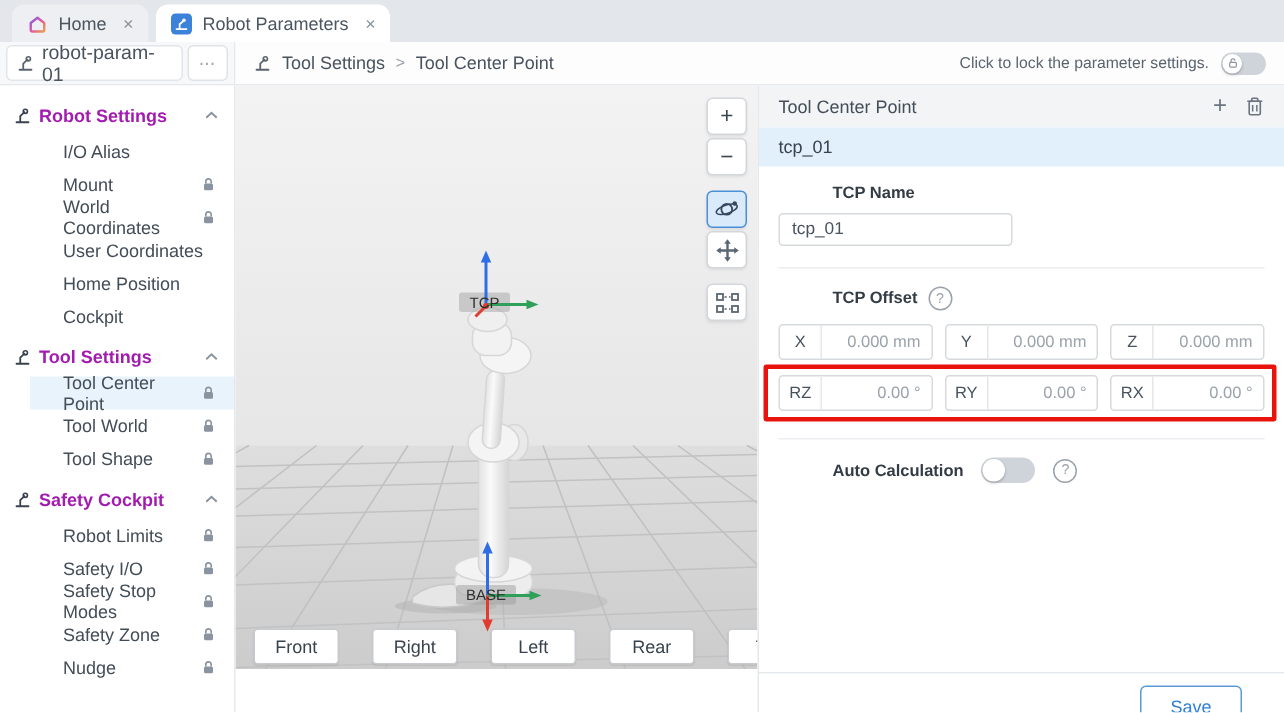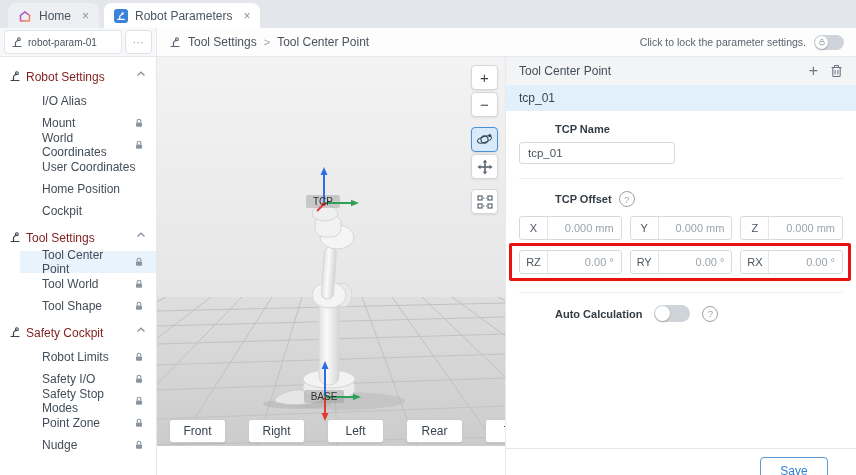--- a/index.html
+++ b/index.html
@@ -10,38 +10,38 @@
   .tabbar{position:absolute;top:0;left:0;width:856px;height:28px;background:#e3e6ea;display:flex;align-items:flex-end;}
   .tab{height:25px;display:flex;align-items:center;gap:7px;padding:0 10px;border-radius:8px 8px 0 0;font-size:12px;color:#4b5560;}
   .tab.inactive{background:#edeff2;margin-left:8px;}
   .tab.active{background:#ffffff;margin-left:5px;}
   .tab .close{color:#8a94a0;font-size:12px;margin-left:4px;cursor:default;}
   .tab-icon{width:14px;height:14px;display:inline-flex;}
   .rp-icon{width:14px;height:14px;border-radius:3px;background:#3b82d8;display:flex;align-items:center;justify-content:center;}
 
   
   .param-row{position:absolute;top:28px;left:0;width:157px;height:29px;background:#f6f8fa;border-right:1px solid #e5e8ec;border-bottom:1px solid #e5e8ec;display:flex;align-items:center;box-sizing:border-box;}
-  .param-box{flex:1;margin:0 3px 0 4px;height:22px;background:#fff;border:1px solid #e2e5e9;border-radius:4px;display:flex;align-items:center;gap:5px;padding:0 6px;font-size:10px;color:#49535e;}
+  .param-box{flex:1;margin:0 3px 0 4px;height:22px;background:#fff;border:1px solid #e2e5e9;border-radius:4px;display:flex;align-items:center;gap:5px;padding:0 6px;font-size:13px;color:#49535e;}
   .more-btn{width:25px;height:22px;margin-right:4px;background:#fff;border:1px solid #dfe3e7;border-radius:4px;color:#9aa2ab;font-size:11px;display:flex;align-items:center;justify-content:center;letter-spacing:1px;}
   .topbar{position:absolute;top:28px;left:157px;width:699px;height:29px;background:#fdfdfe;border-bottom:1px solid #e5e8ec;display:flex;align-items:center;justify-content:space-between;padding:0 12px;box-sizing:border-box;}
   .crumbs{display:flex;align-items:center;gap:7px;font-size:12px;color:#49535e;}
   .crumb-sep{color:#9aa2ab;font-size:11px;}
   .lockbar{display:flex;align-items:center;gap:8px;font-size:10.5px;color:#5a646e;}
 
   
   .toggle{position:relative;border-radius:9px;background:#ced4da;display:inline-block;}
   .toggle.sm{width:30px;height:15px;}
   .toggle.md{width:36px;height:17px;}
   .toggle .knob{position:absolute;left:1px;top:1px;background:#fff;border-radius:50%;box-shadow:0 1px 2px rgba(0,0,0,.25);display:flex;align-items:center;justify-content:center;}
   .toggle.sm .knob{width:13px;height:13px;}
   .toggle.md .knob{width:15px;height:15px;}
 
   
   .sidebar{position:absolute;top:57px;left:0;width:157px;height:418px;background:#fff;border-right:1px solid #e5e8ec;box-sizing:border-box;padding-top:4px;font-size:12px;}
-  .sec-title{display:flex;align-items:flex-start;gap:5px;padding:9px 10px 6px 9px;font-weight:normal;color:#7f1d1d;}
+  .sec-title{display:flex;align-items:center;gap:5px;padding:9px 10px 6px 9px;font-weight:bold;color:#a21caf;}
   .sec-title .chev{margin-left:auto;display:inline-flex;}
   .item{display:flex;align-items:center;height:22px;padding:0 12px 0 22px;color:#434d58;margin-left:20px;}
   .item .lock{margin-left:auto;display:inline-flex;}
   .item.selected{background:#e9f3fc;}
 
   
   .viewport{position:absolute;top:57px;left:157px;width:348px;height:389px;overflow:hidden;background:linear-gradient(#f2f2f2,#e7e7e7);}
   .vp-controls{position:absolute;top:8px;right:7px;display:flex;flex-direction:column;width:27px;}
   .vbtn{width:27px;height:25px;background:#fff;border:1px solid #d3d7db;border-radius:4px;box-sizing:border-box;display:flex;align-items:center;justify-content:center;font-size:15px;color:#3c4650;box-shadow:0 1px 2px rgba(0,0,0,.08);}
   .vbtn + .vbtn{margin-top:2px;}
@@ -270,21 +270,21 @@
     <div class="item">
         <span>Safety Stop Modes</span>
         <span class="lock">
           <svg width="10" height="10" viewBox="0 0 10 10">
             <rect x="2" y="4.4" width="6" height="4.4" rx="1" fill="#8a94a0"></rect>
             <path d="M3.2 4.4V3a1.8 1.8 0 0 1 3.6 0v1.4" fill="none" stroke="#8a94a0" stroke-width="1.1"></path>
           </svg>
         </span>
       </div>
     <div class="item">
-        <span>Point Zone</span>
+        <span>Safety Zone</span>
         <span class="lock">
           <svg width="10" height="10" viewBox="0 0 10 10">
             <rect x="2" y="4.4" width="6" height="4.4" rx="1" fill="#8a94a0"></rect>
             <path d="M3.2 4.4V3a1.8 1.8 0 0 1 3.6 0v1.4" fill="none" stroke="#8a94a0" stroke-width="1.1"></path>
           </svg>
         </span>
       </div>
     <div class="item">
         <span>Nudge</span>
         <span class="lock">

